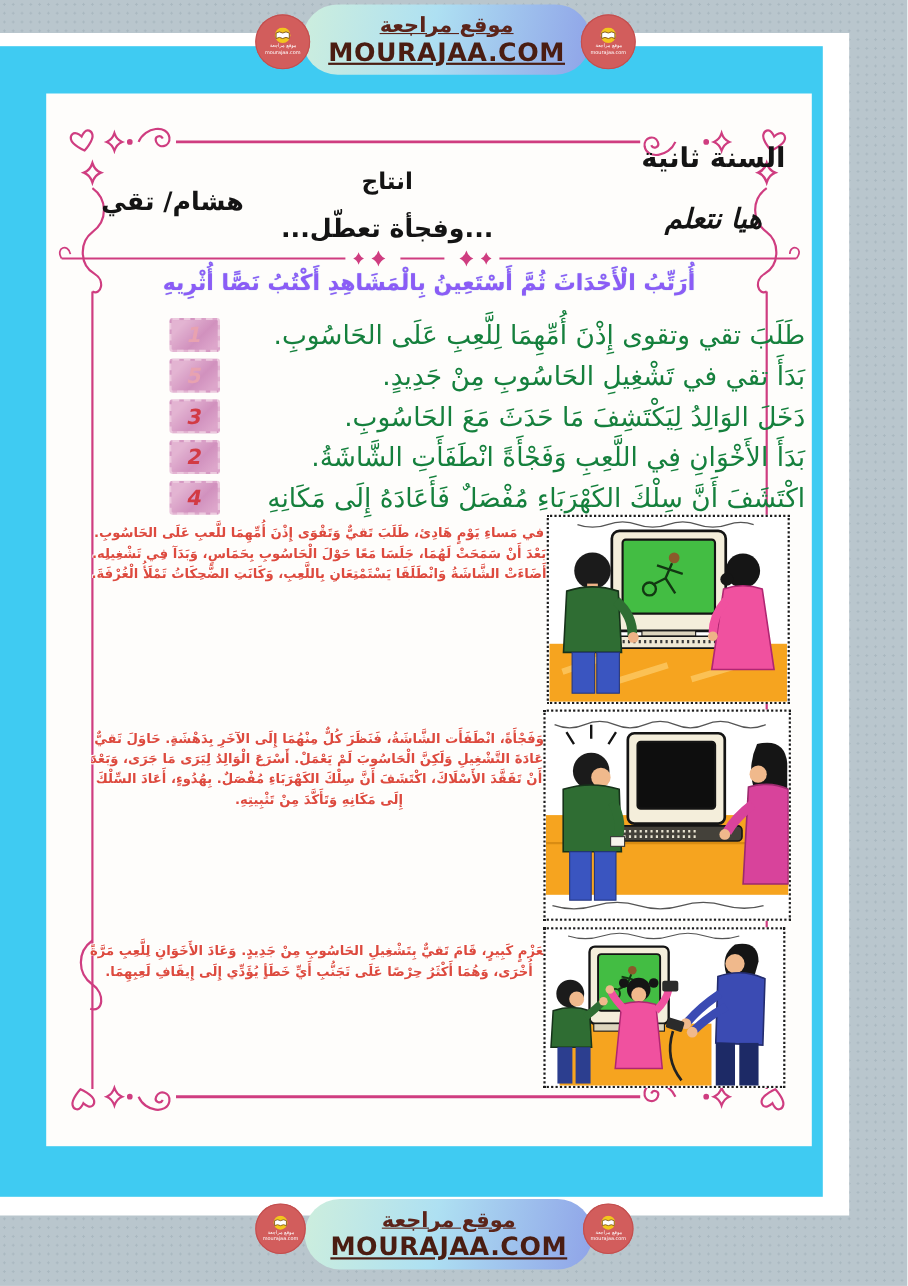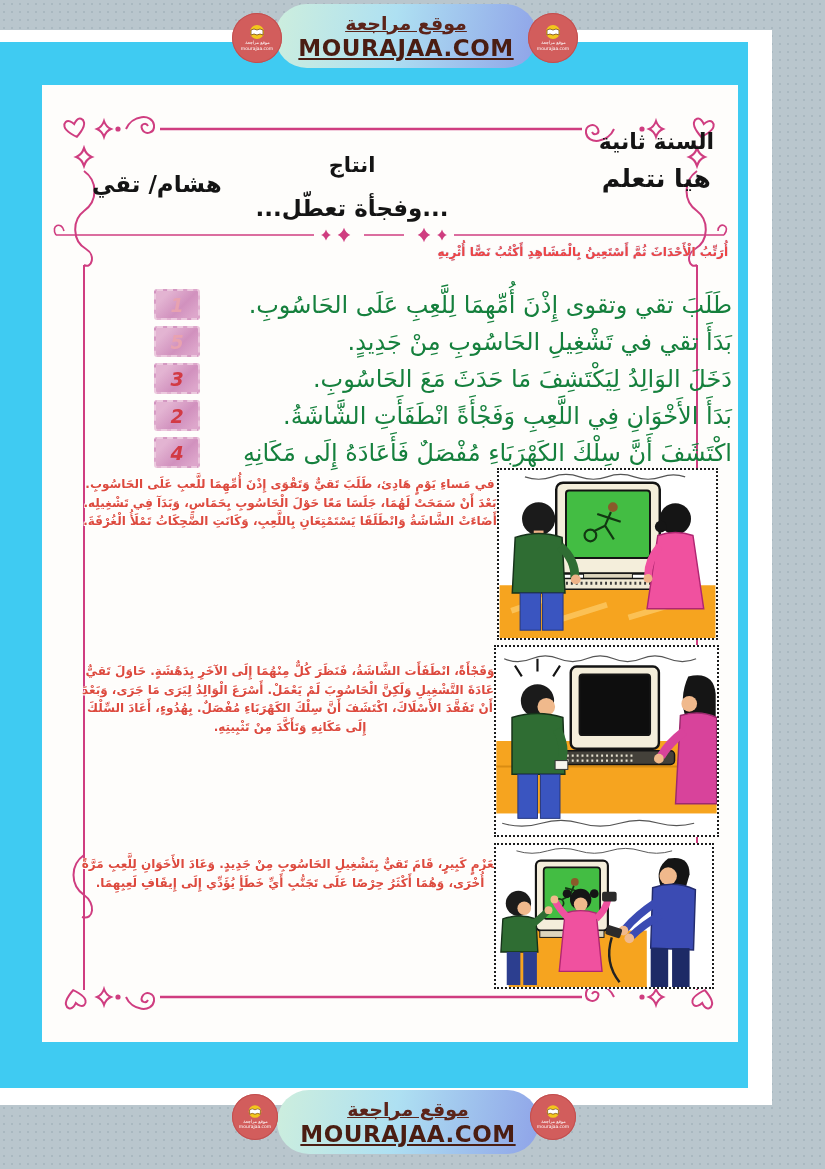--- a/index.html
+++ b/index.html
@@ -25,30 +25,30 @@
     position:absolute;width:50px;height:50px;border-radius:50%;background:#d25d5c;z-index:7;
     display:flex;flex-direction:column;align-items:center;justify-content:center;line-height:1.1;
     box-shadow:0 0 0 1px #c24f4f inset;
   }
   .logo .logo-txt{font-size:5px;color:#ffffff;text-align:center;transform:scale(.9);}
   
   .worksheet{position:absolute;left:42px;top:85px;width:696px;height:957px;background:#fefdfb;z-index:3;}
   .frame-svg{position:absolute;left:0;top:0;width:696px;height:957px;pointer-events:none;}
   
   .hdr-right{position:absolute;top:44px;right:24px;text-align:center;direction:rtl;color:#141414;}
-  .hdr-right .l1{font-size:22px;font-weight:bold;}
-  .hdr-right .l2{font-size:25px;font-weight:bold;margin-top:10px;}
+  .hdr-right .l1{font-size:25px;font-weight:bold;}
+  .hdr-right .l2{font-size:25px;font-weight:bold;margin-top:26px;font-style:italic;}
   .hdr-center{position:absolute;top:36px;left:190px;width:240px;text-align:center;direction:rtl;color:#141414;}
   .hdr-center .l1{font-size:21px;font-weight:bold;margin-top:32px;}
   .hdr-center .l2{font-size:23px;font-weight:bold;margin-top:18px;}
   .hdr-left{position:absolute;top:86px;left:50px;font-size:23px;font-weight:bold;direction:rtl;color:#141414;}
   
   .instruction{
-    position:absolute;top:160px;left:10px;right:10px;text-align:right;direction:rtl;
-    font-size:12px;font-weight:bold;color:#ef4444;text-shadow:0 0 1px #9db9e8;
+    position:absolute;top:160px;left:10px;right:10px;text-align:center;direction:rtl;
+    font-size:20px;font-weight:bold;color:#8b5cf6;text-shadow:0 0 1px #9db9e8;
   }
   
   .events{position:absolute;top:201px;left:112px;right:6px;direction:rtl;}
   .event-row{display:flex;justify-content:space-between;align-items:center;height:37px;}
   .event-text{font-size:24px;font-weight:normal;color:#15803d;white-space:nowrap;}
   .num-box{
     width:46px;height:31px;border-radius:3px;background:#d79ec4;
     background-image:linear-gradient(135deg,#e3b4d2 20%,#d191be 60%,#dda6cb 90%);
     border:2px dashed #ecc9de;box-sizing:border-box;
     display:flex;align-items:center;justify-content:center;

